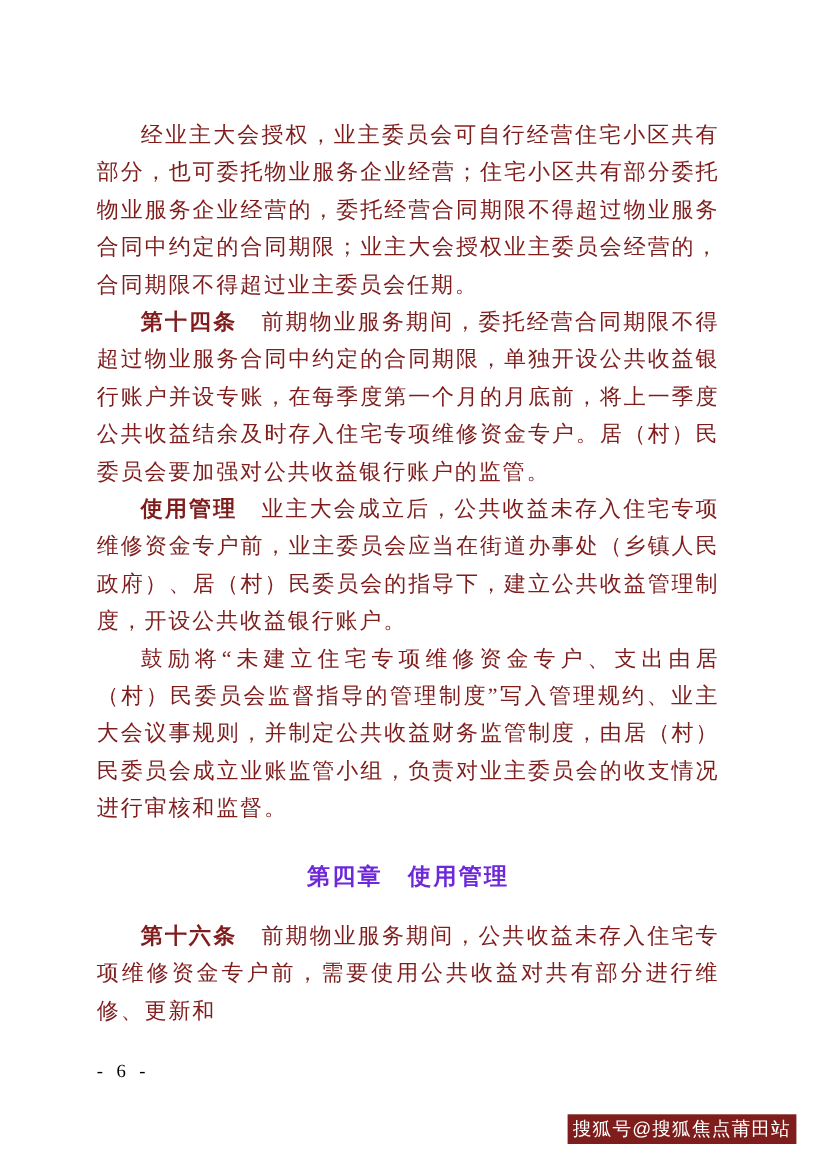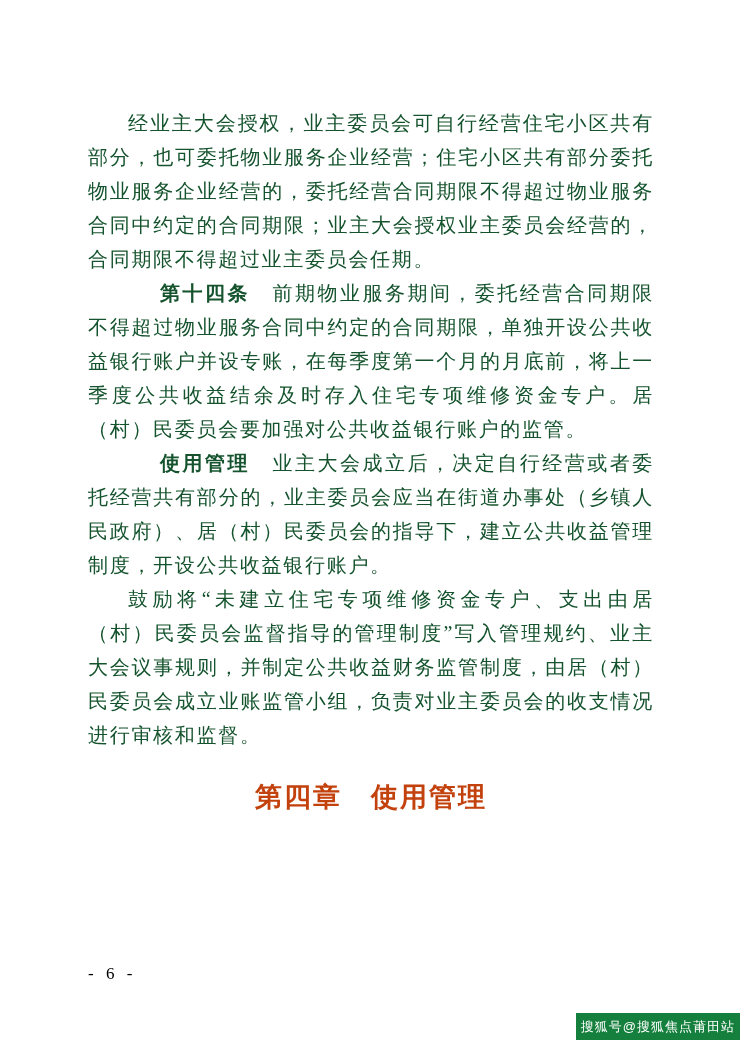--- a/index.html
+++ b/index.html
@@ -20,59 +20,60 @@
     top: 106px;
     width: 566px;
   }
   .content p {
     margin: 0;
     font-size: 20px;
     line-height: 34px;
     letter-spacing: 1.7px;
     text-align: justify;
     text-indent: 2em;
-    color: #14532d;
+    color: #7f1d1d;
   }
-  .content p b { font-weight: bold; margin-left: 32px; }
+  .content p b { font-weight: bold; }
   .chapter {
-    font-size: 27px;
+    font-size: 21px;
     font-weight: bold;
     text-align: center;
     margin: 28px 0 20px 0;
     letter-spacing: 2px;
     line-height: 34px;
-    color: #c2410c;
+    color: #6d28d9;
   }
   .footer {
     position: absolute;
     left: 88px;
     top: 964px;
     font-size: 17px;
     letter-spacing: 4px;
     color: #000;
   }
   .watermark {
     position: absolute;
-    right: 0;
+    right: 16px;
     bottom: 6px;
-    background: #15803d;
+    background: #7f1d1d;
     color: #ffffff;
-    font-size: 13px;
+    font-size: 17px;
     line-height: 21px;
     padding: 3px 5px;
     letter-spacing: 1px;
     font-family: "Liberation Sans", "DejaVu Sans", sans-serif;
   }
 </style>
 </head>
 <body>
 
 <div class="page">
   <div class="content">
     <p>经业主大会授权，业主委员会可自行经营住宅小区共有部分，也可委托物业服务企业经营；住宅小区共有部分委托物业服务企业经营的，委托经营合同期限不得超过物业服务合同中约定的合同期限；业主大会授权业主委员会经营的，合同期限不得超过业主委员会任期。</p>
     <p><b>第十四条</b><span>　前期物业服务期间，委托经营合同期限不得超过物业服务合同中约定的合同期限，单独开设公共收益银行账户并设专账，在每季度第一个月的月底前，将上一季度公共收益结余及时存入住宅专项维修资金专户。居（村）民委员会要加强对公共收益银行账户的监管。</span></p>
-    <p><b>使用管理</b><span>　业主大会成立后，决定自行经营或者委托经营共有部分的，业主委员会应当在街道办事处（乡镇人民政府）、居（村）民委员会的指导下，建立公共收益管理制度，开设公共收益银行账户。</span></p>
+    <p><b>使用管理</b><span>　业主大会成立后，公共收益未存入住宅专项维修资金专户前，业主委员会应当在街道办事处（乡镇人民政府）、居（村）民委员会的指导下，建立公共收益管理制度，开设公共收益银行账户。</span></p>
     <p>鼓励将“未建立住宅专项维修资金专户、支出由居（村）民委员会监督指导的管理制度”写入管理规约、业主大会议事规则，并制定公共收益财务监管制度，由居（村）民委员会成立业账监管小组，负责对业主委员会的收支情况进行审核和监督。</p>
     <h2 class="chapter">第四章　使用管理</h2>
+    <p><b>第十六条</b><span>　前期物业服务期间，公共收益未存入住宅专项维修资金专户前，需要使用公共收益对共有部分进行维修、更新和</span></p>
   </div>
   <div class="footer">- 6 -</div>
   <div class="watermark">搜狐号@搜狐焦点莆田站</div>
 </div>
 
 </body></html>

